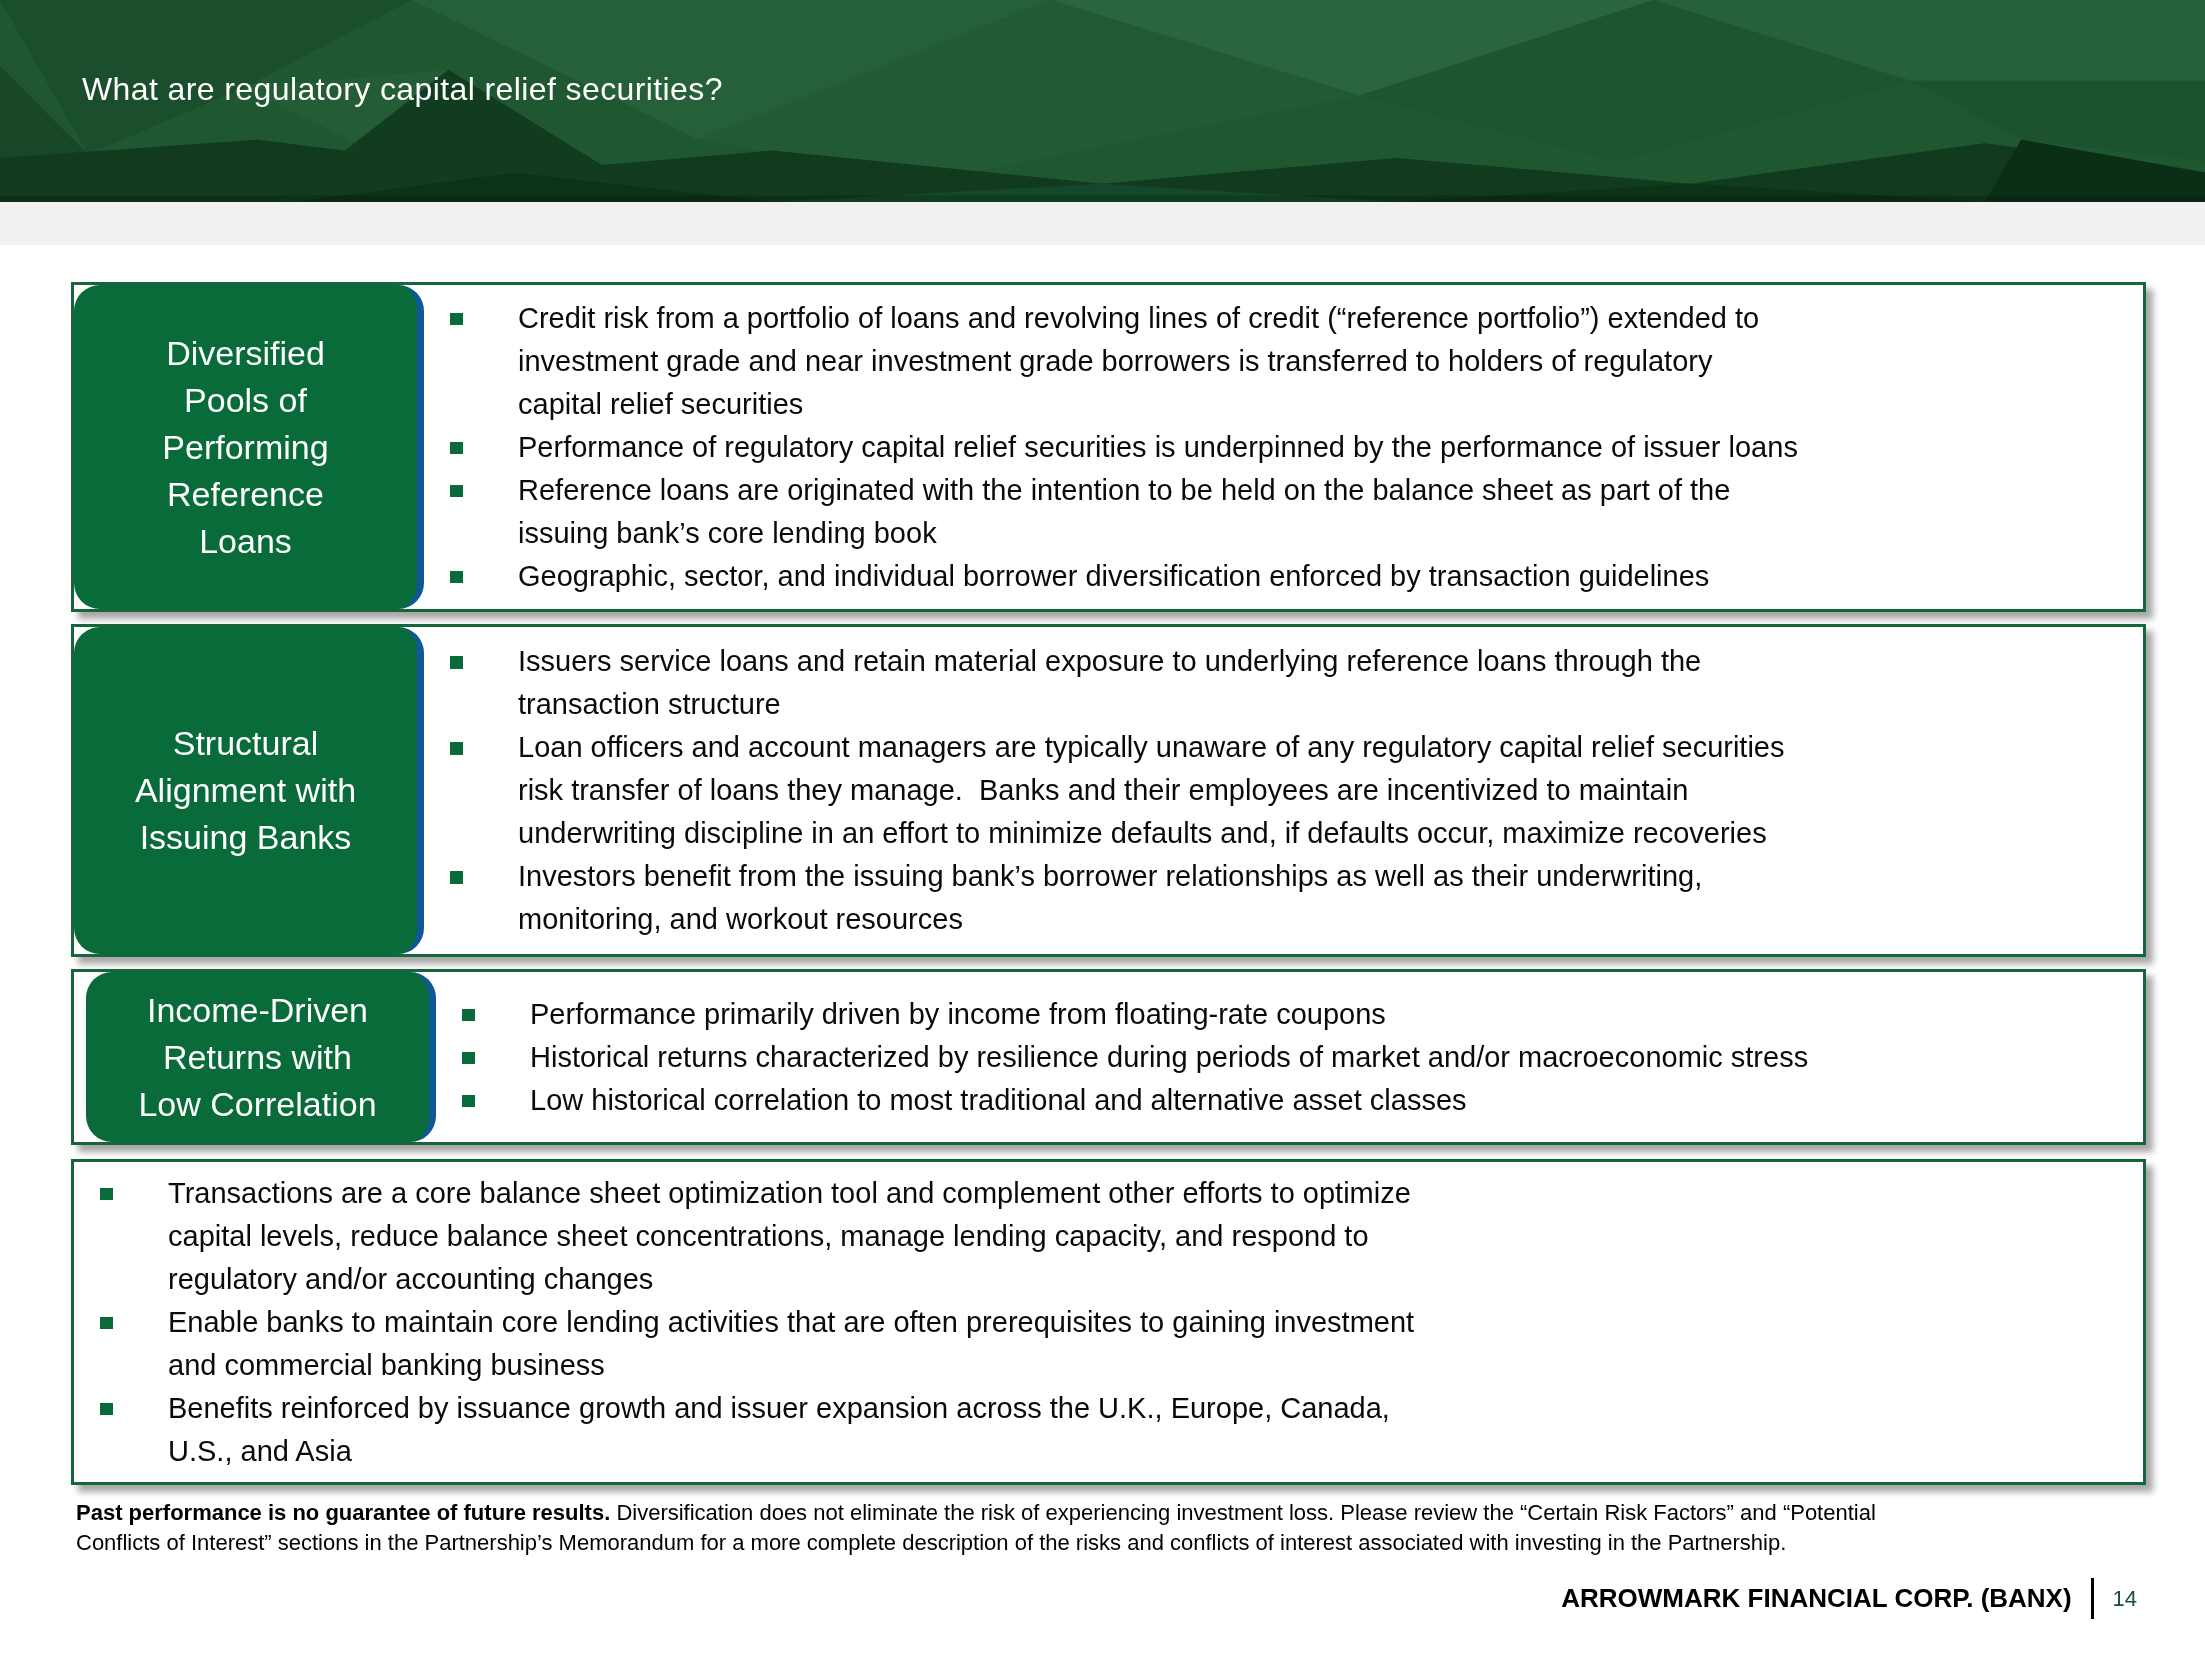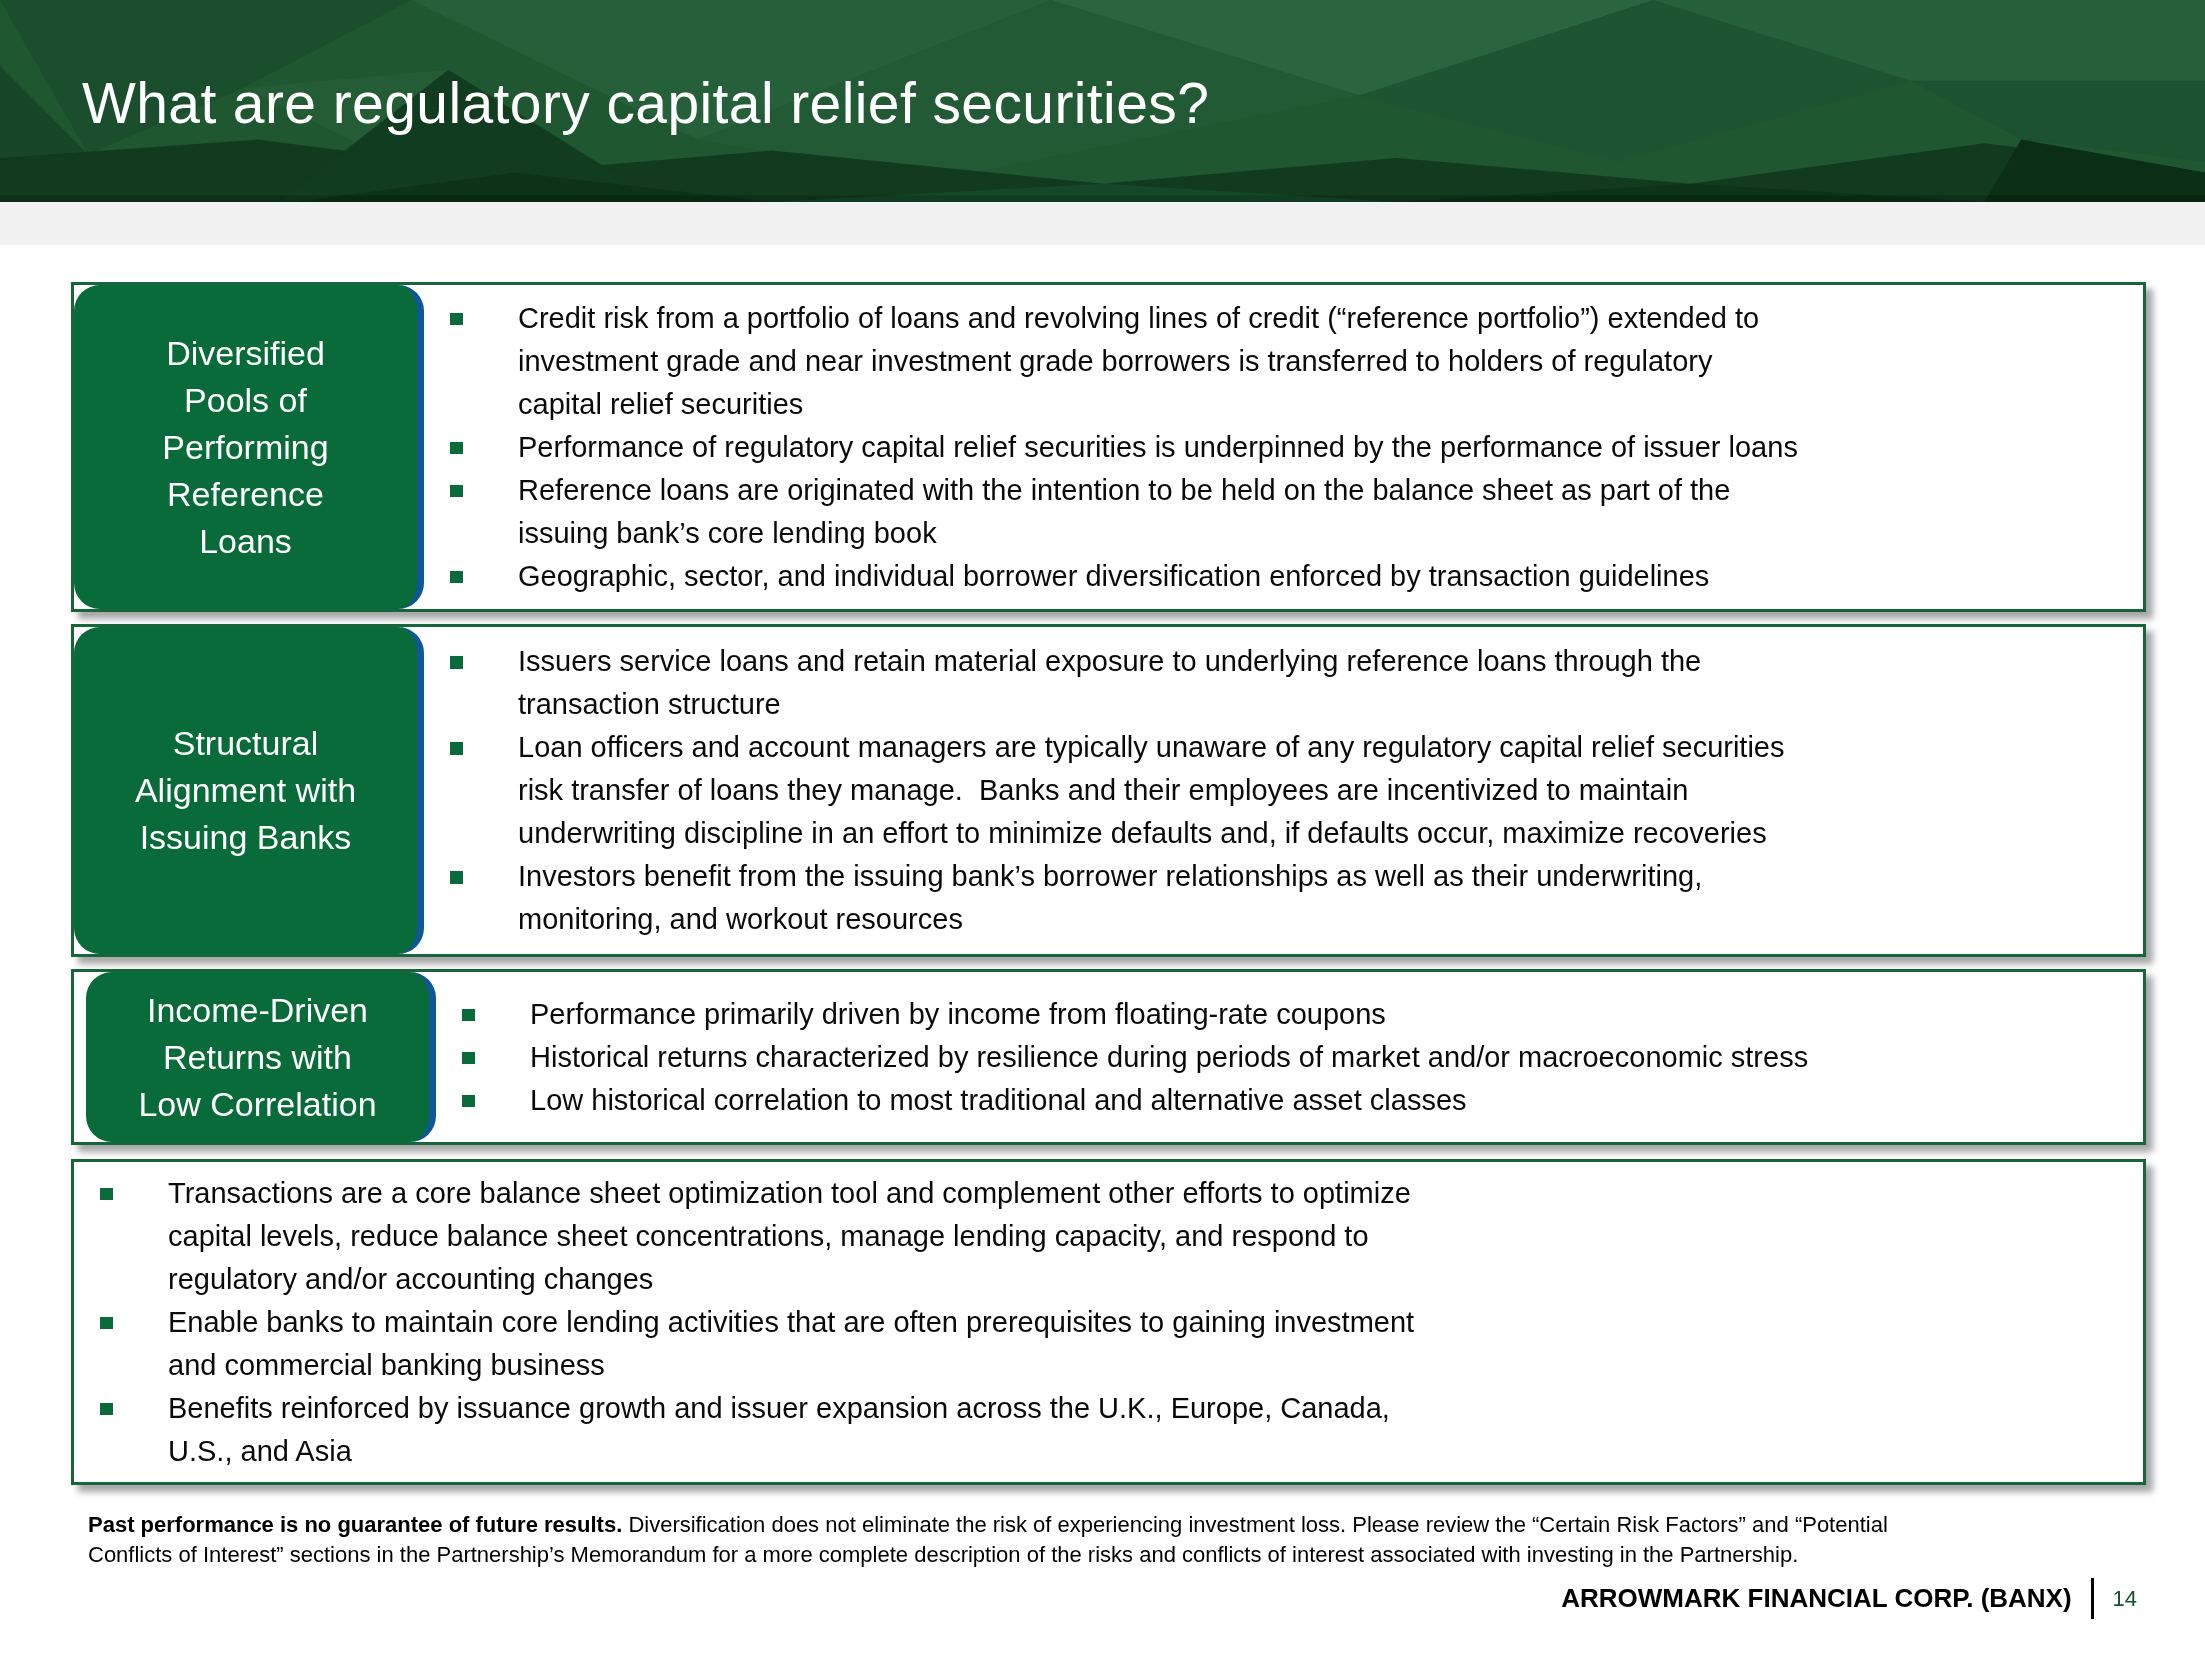--- a/index.html
+++ b/index.html
@@ -6,21 +6,21 @@
   .slide {
     position:relative; width:2205px; height:1654px; background:#ffffff;
     font-family:"Liberation Sans", sans-serif; overflow:hidden;
   }
 
   
   .banner { position:absolute; left:0; top:0; width:2205px; height:202px; }
   .banner svg { display:block; width:100%; height:100%; }
   .slide-title {
     position:absolute; left:82px; top:71px;
-    font-size:57px; line-height:1.15; color:#ffffff; letter-spacing:0.4px;
+    font-size:32px; line-height:1.15; color:#ffffff; letter-spacing:0.4px;
   }
   .subband { position:absolute; left:0; top:202px; width:2205px; height:43px; background:#F1F1F2; }
 
   
   .feature-row {
     position:absolute; left:71px; width:2075px; box-sizing:border-box;
     display:flex; background:#ffffff;
     border:3.7px solid #17663B;
     box-shadow:6.6px 7.4px 6.6px rgba(0,0,0,0.35);
   }
@@ -47,21 +47,21 @@
     color:#0a0a0a; white-space:pre-wrap;
   }
   ul.bullets li::before {
     content:""; position:absolute; left:-68px; top:16px;
     width:12.5px; height:12.5px; background:#086B39;
   }
 
   
   .disclaimer {
     position:absolute; left:76px; top:1498px; width:2066px;
-    font-size:22px; line-height:30px; color:#000000; white-space:pre-line; margin:12px;
+    font-size:22px; line-height:30px; color:#000000; white-space:pre-line; margin:0;
   }
   .brandline {
     position:absolute; right:68px; top:1578px;
     display:flex; align-items:center;
   }
   .brand { font-weight:bold; font-size:26px; color:#000; white-space:nowrap; }
   .footer-divider { width:2.9px; height:41px; background:#000; margin:0 19px; }
   .pagenum { font-size:22px; color:#14532d; }
 </style>
 </head>

